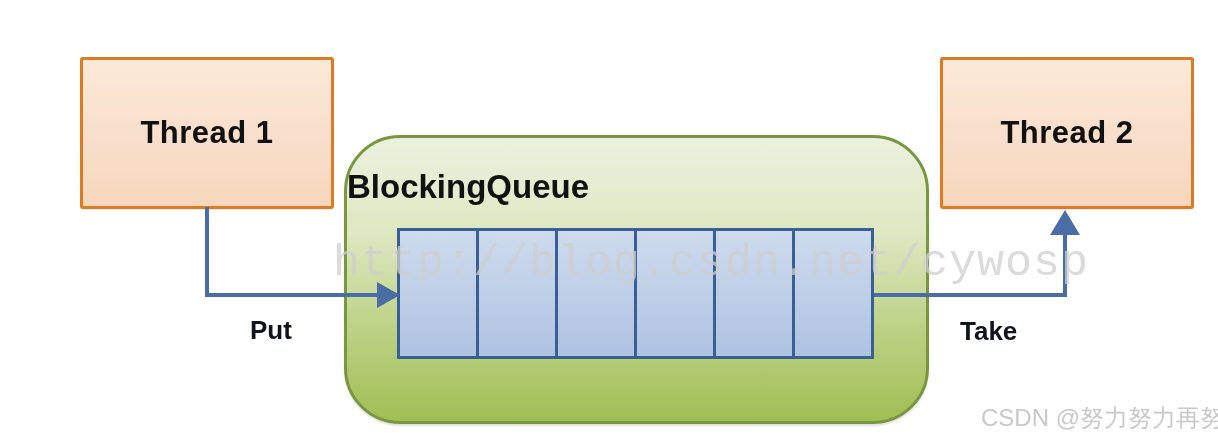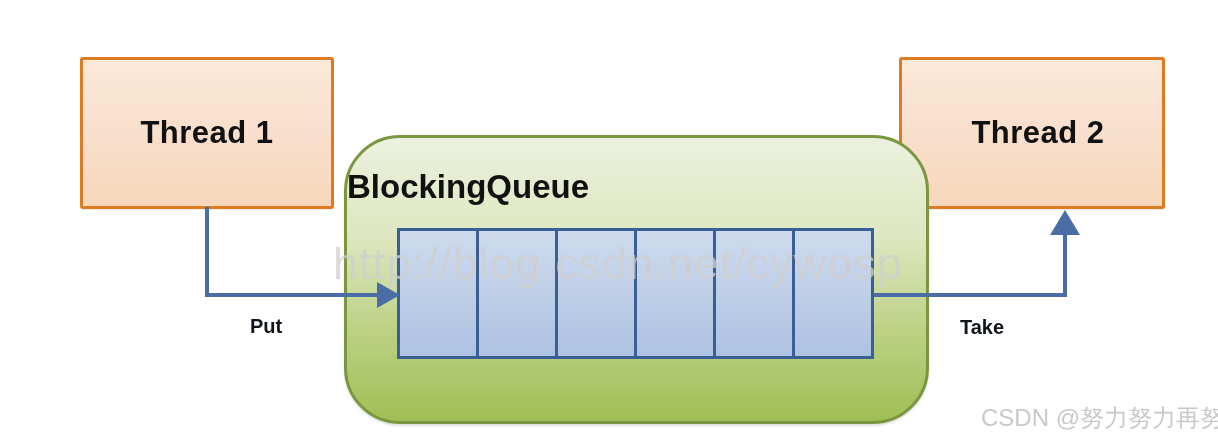--- a/index.html
+++ b/index.html
@@ -30,21 +30,21 @@
     justify-content: center;
     box-shadow: 0 1px 1px rgba(0,0,0,0.08);
   }
   .thread-box .thread-label {
     font-size: 31px;
     font-weight: bold;
     color: #111111;
     letter-spacing: 0.5px;
   }
   #thread1 { left: 33px; top: 57px; }
-  #thread2 { left: 852px; top: 57px; padding-left: 12px; }
+  #thread2 { left: 893px; top: 57px; }
 
   
   .queue-box {
     position: absolute;
     left: 297px;
     top: 135px;
     width: 579px;
     height: 283px;
     border: 3px solid #7a963e;
     border-radius: 56px;
@@ -101,33 +101,33 @@
     left: 1003px; top: 210px;
     width: 0; height: 0;
     border-left: 15px solid transparent;
     border-right: 15px solid transparent;
     border-bottom: 25px solid #4a6da5;
   }
 
   
   .op-label {
     position: absolute;
-    font-size: 20px;
+    font-size: 26px;
     font-weight: bold;
     color: #10141c;
   }
   #put-label  { left: 203px; top: 315px; }
   #take-label { left: 913px; top: 316px; }
 
   
   .watermark-url {
     position: absolute;
     left: 286px;
     top: 238px;
-    font-family: Liberation Sans, sans-serif;
+    font-family: Liberation Mono, monospace;
     font-size: 45px;
     letter-spacing: 1px;
     color: #cfcfcf;
     opacity: 0.75;
     white-space: nowrap;
     z-index: 10;
     pointer-events: none;
   }
   .watermark-csdn {
     position: absolute;

